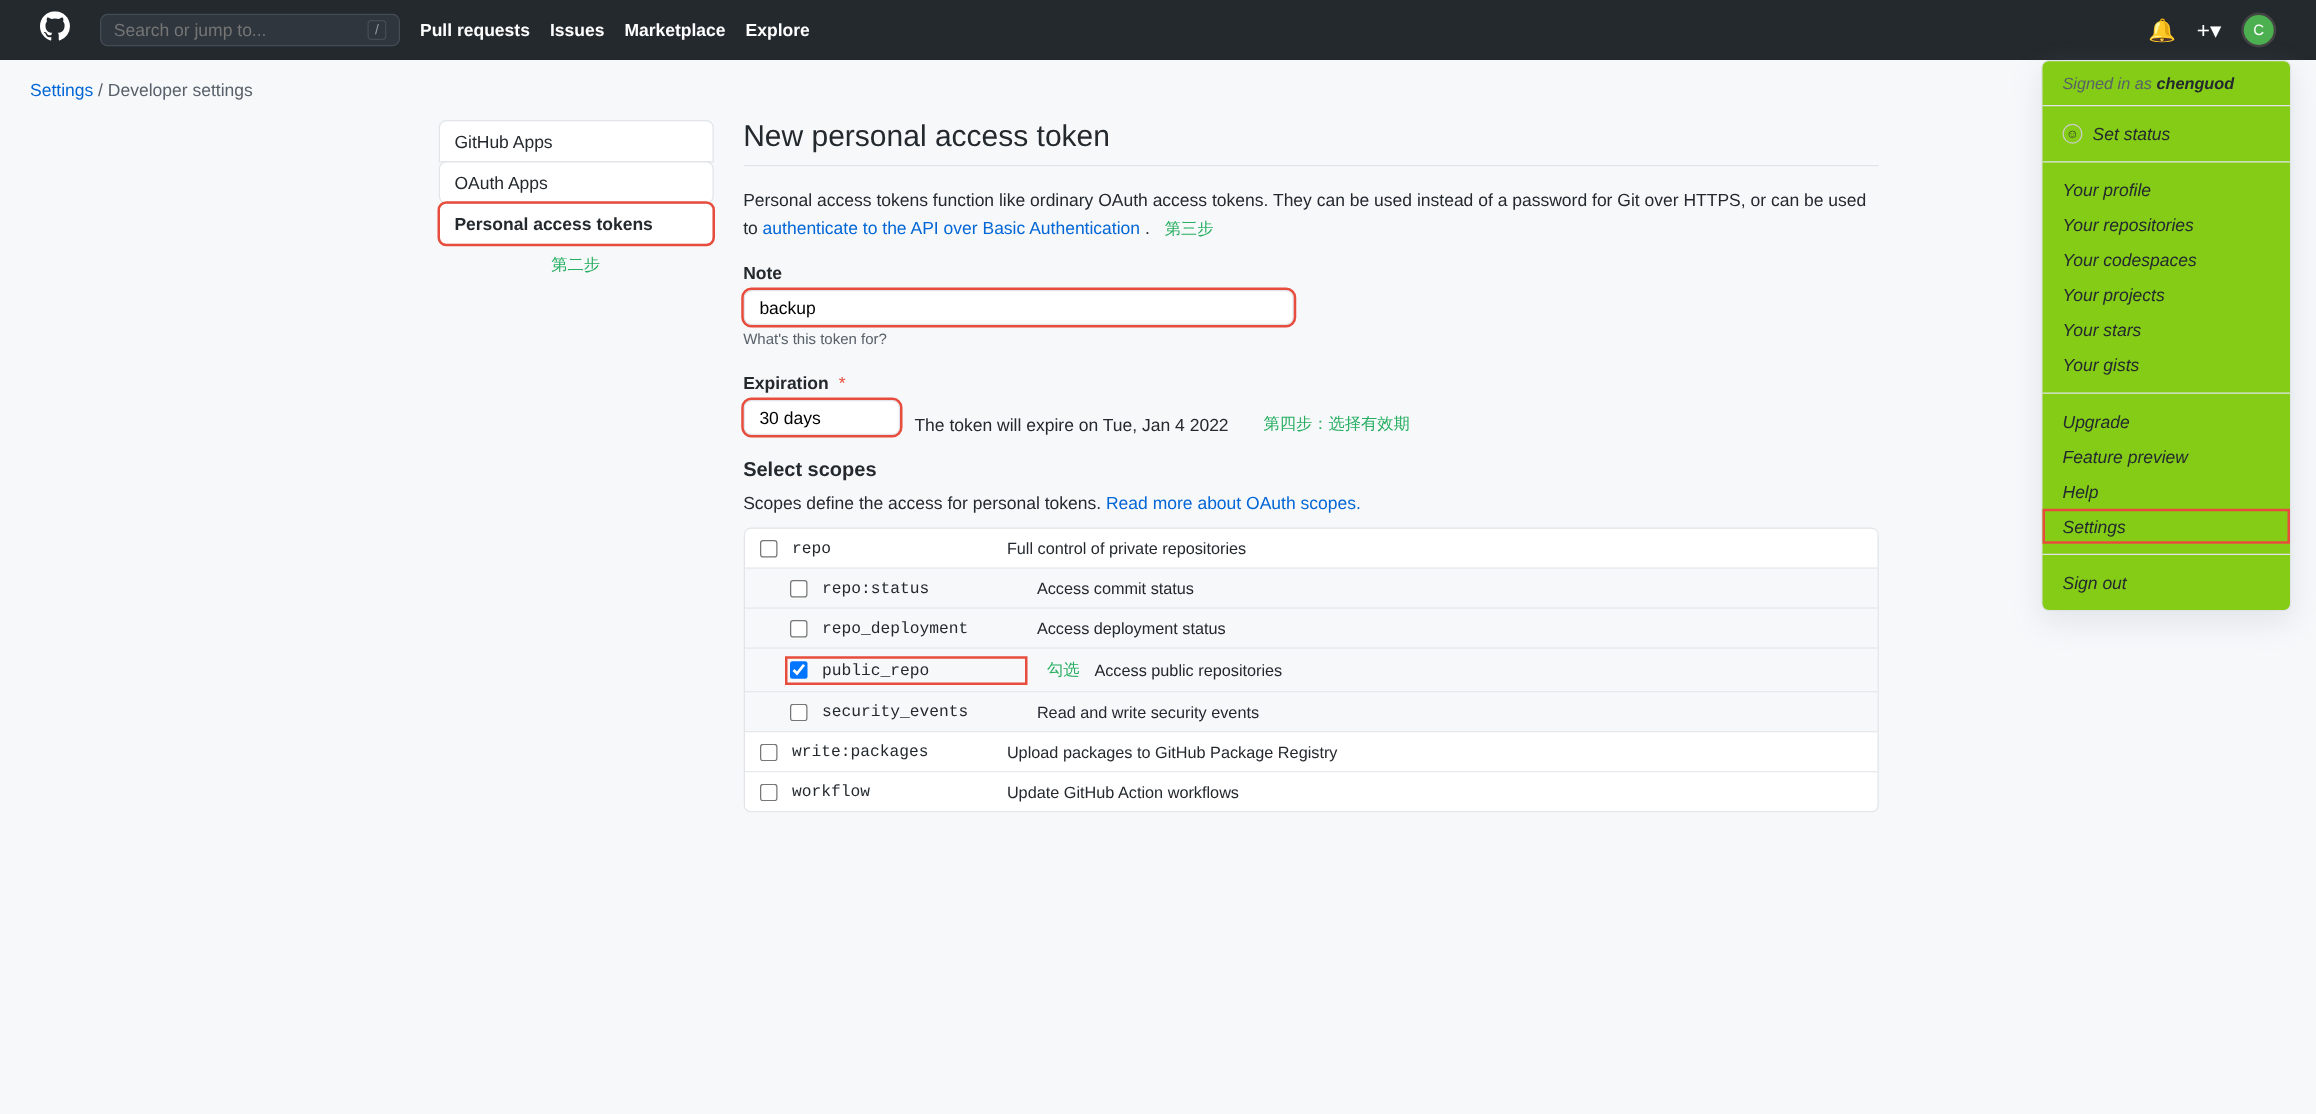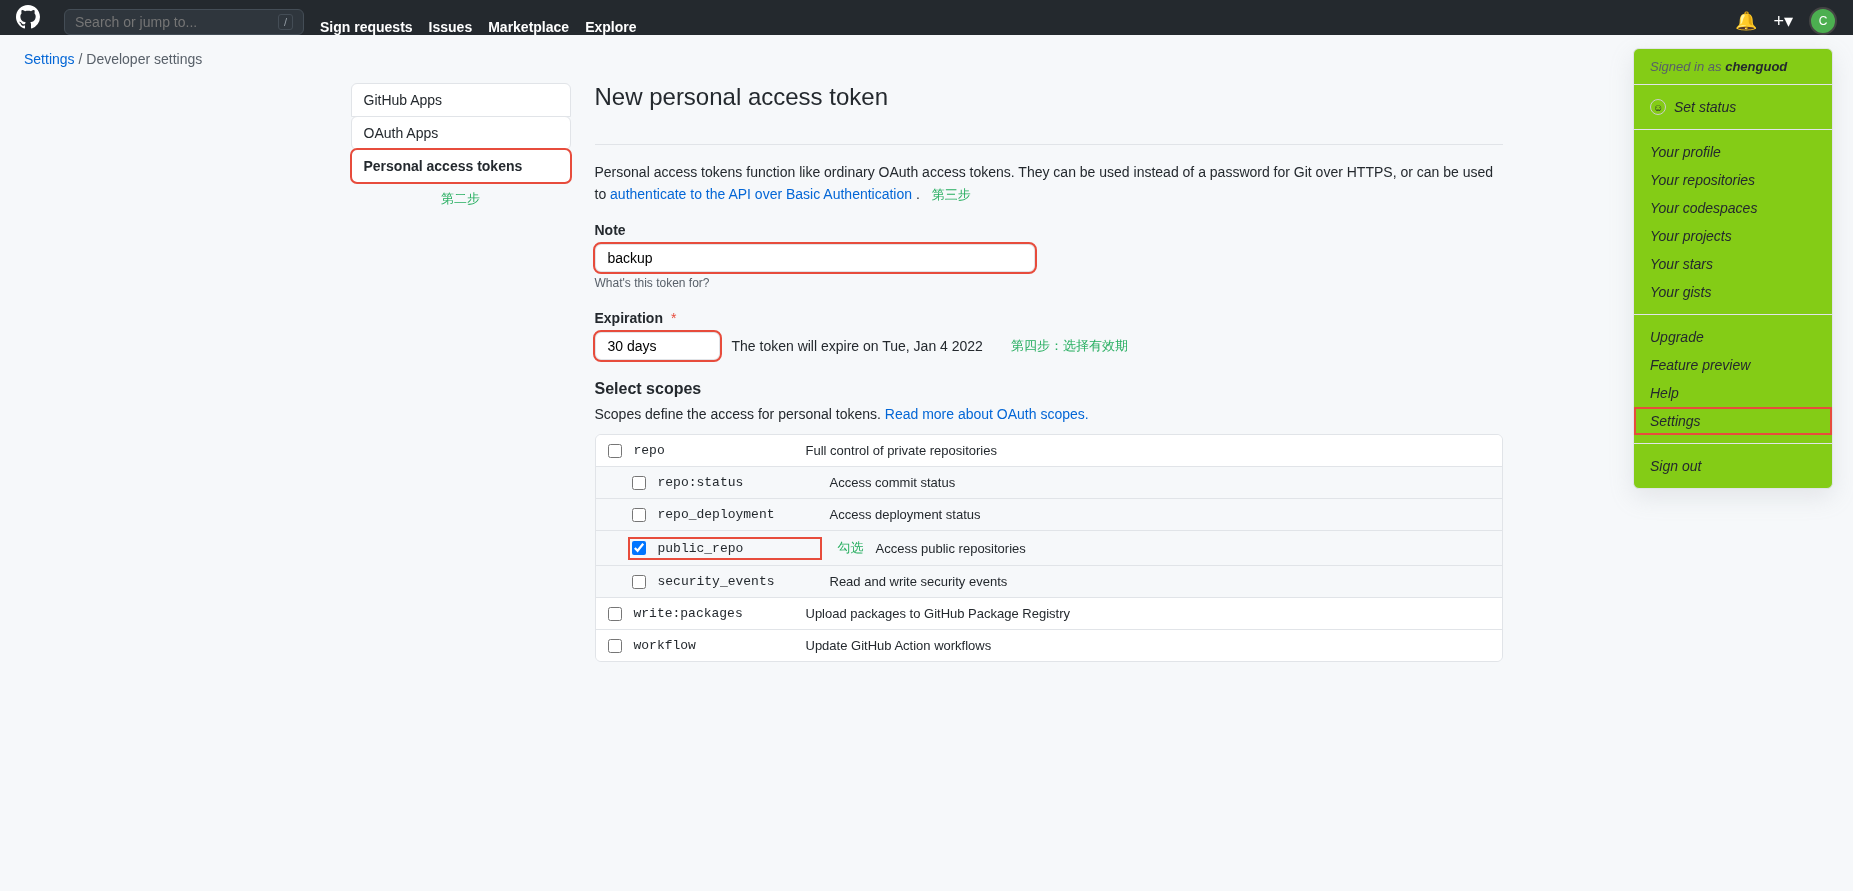--- a/index.html
+++ b/index.html
@@ -1,24 +1,24 @@
 <!DOCTYPE html>
 <html><head>
   <meta charset="utf-8">
   <style>
     * { box-sizing: border-box; margin: 0; padding: 0; }
     body { font-family: -apple-system, BlinkMacSystemFont, "Segoe UI", Helvetica, Arial, sans-serif; font-size: 14px; background: #f6f8fa; color: #24292e; }
 
     
     .top-nav {
       background: #24292e;
-      height: 35px;
-      display: flex;
-      align-items: flex-end;
-      padding: 0 16px;
+      height: 48px;
+      display: flex;
+      align-items: center;
+      padding: 0 32px;
       gap: 16px;
       position: relative;
       z-index: 100;
     }
     .nav-logo {
       color: white;
       font-size: 24px;
       margin-right: 8px;
     }
     .nav-search {
@@ -150,21 +150,21 @@
     
     .content {
       flex: 1;
       min-width: 0;
     }
     .page-title {
       font-size: 24px;
       font-weight: 400;
       color: #24292e;
       margin-bottom: 16px;
-      padding-bottom: 33px;
+      padding-bottom: 8px;
       border-bottom: 1px solid #e1e4e8;
     }
     .description {
       font-size: 14px;
       color: #24292e;
       margin-bottom: 16px;
       line-height: 1.6;
     }
     .description a {
       color: #0366d6;
@@ -216,21 +216,21 @@
     }
     .expiration-label {
       font-size: 14px;
       font-weight: 600;
     }
     .required-star {
       color: #e74c3c;
     }
     .expiration-row {
       display: flex;
-      align-items: center;
+      align-items: flex-end;
       gap: 12px;
     }
     .expiration-select-wrapper {
       outline: 2px solid #e74c3c;
       outline-offset: 0;
       border-radius: 6px;
       display: inline-flex;
     }
     .expiration-select {
       padding: 5px 28px 5px 12px;
@@ -398,21 +398,21 @@
   <span class="nav-logo">
     <svg width="24" height="24" viewBox="0 0 16 16" fill="white">
       <path d="M8 0C3.58 0 0 3.58 0 8c0 3.54 2.29 6.53 5.47 7.59.4.07.55-.17.55-.38 0-.19-.01-.82-.01-1.49-2.01.37-2.53-.49-2.69-.94-.09-.23-.48-.94-.82-1.13-.28-.15-.68-.52-.01-.53.63-.01 1.08.58 1.23.82.72 1.21 1.87.87 2.33.66.07-.52.28-.87.51-1.07-1.78-.2-3.64-.89-3.64-3.95 0-.87.31-1.59.82-2.15-.08-.2-.36-1.02.08-2.12 0 0 .67-.21 2.2.82.64-.18 1.32-.27 2-.27.68 0 1.36.09 2 .27 1.53-1.04 2.2-.82 2.2-.82.44 1.1.16 1.92.08 2.12.51.56.82 1.27.82 2.15 0 3.07-1.87 3.75-3.65 3.95.29.25.54.73.54 1.48 0 1.07-.01 1.93-.01 2.2 0 .21.15.46.55.38A8.013 8.013 0 0016 8c0-4.42-3.58-8-8-8z"></path>
     </svg>
   </span>
   <div class="nav-search">
     <input type="text" placeholder="Search or jump to..." style="">
     <span class="nav-search-slash">/</span>
   </div>
   <div class="nav-links">
-    <a>Sign requests</a>
+    <a>Pull requests</a>
     <a>Issues</a>
     <a>Marketplace</a>
     <a>Explore</a>
   </div>
   <div class="nav-right">
     <button class="nav-icon-btn">🔔</button>
     <button class="nav-icon-btn">+▾</button>
     <div class="avatar-btn">C</div>
   </div>
 </nav>

